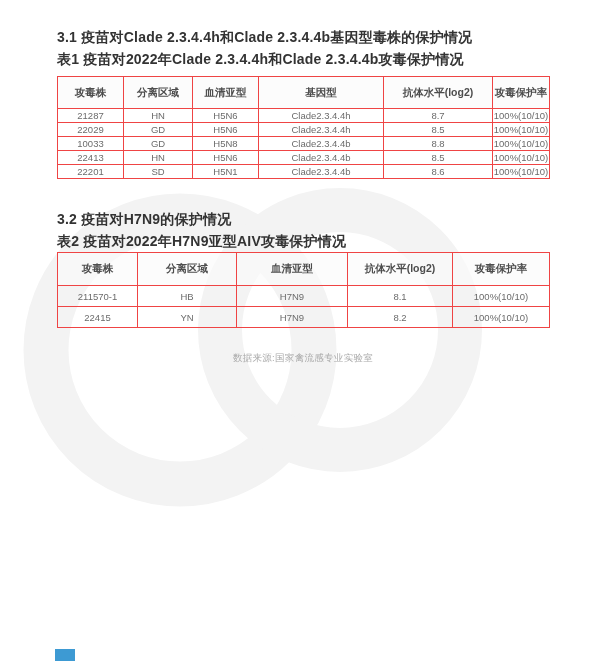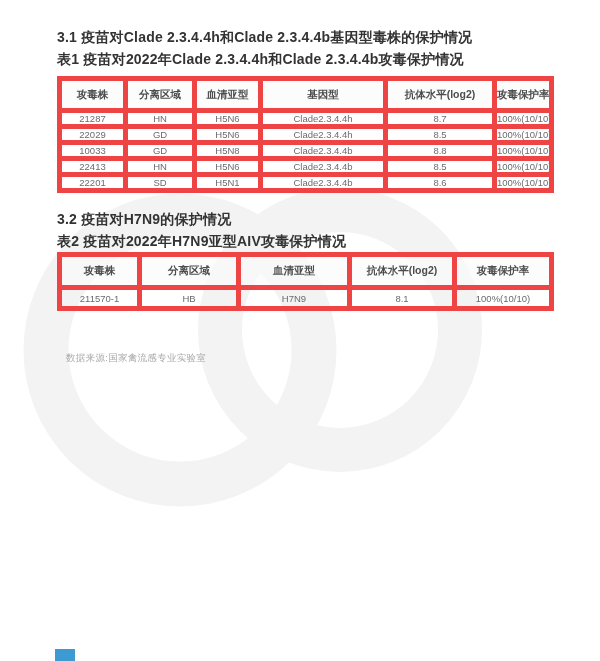--- a/index.html
+++ b/index.html
@@ -21,36 +21,36 @@
   #sec2-heading { top:211px; }
   #table2-title { top:233px; }
   table {
     position:absolute; left:57px; z-index:2;
     border-collapse:collapse; table-layout:fixed;
     background:transparent;
   }
   #table-1 { top:76px; width:492px; }
   #table-2 { top:252px; width:492px; }
   th, td {
-    border:5px solid #ef4444;
+    border:1px solid #ef4444;
     text-align:center; vertical-align:middle;
     overflow:hidden; white-space:nowrap;
   }
   th {
     font-size:10.5px; font-weight:bold; color:#4d4d4d;
     background:rgba(250,250,250,0.65);
   }
   td { font-size:9.5px; color:#6b6b6b; font-weight:normal; }
   #table-1 th { height:32px; }
   #table-1 td { height:14px; }
   #table-2 th { height:33px; }
   #table-2 td { height:21px; }
   .footer-note {
-    position:absolute; left:66px; top:352px; width:492px; z-index:2;
-    text-align:left; font-size:9.5px; color:#a9a9a9; letter-spacing:0.3px;
+    position:absolute; left:57px; top:352px; width:492px; z-index:2;
+    text-align:center; font-size:9.5px; color:#a9a9a9; letter-spacing:0.3px;
   }
   .corner-marker {
     position:absolute; left:55px; top:649px; width:20px; height:12px;
     background:#3d9ad3; z-index:3;
   }
 </style>
 </head>
 <body>
 
 <svg class="watermark" width="600" height="661" viewBox="0 0 600 661" aria-hidden="true">
@@ -145,18 +145,25 @@
     </tr>
   </thead>
   <tbody>
     <tr>
       <td>211570-1</td>
       <td>HB</td>
       <td>H7N9</td>
       <td>8.1</td>
       <td>100%(10/10)</td>
     </tr>
+    <tr>
+      <td>22415</td>
+      <td>YN</td>
+      <td>H7N9</td>
+      <td>8.2</td>
+      <td>100%(10/10)</td>
+    </tr>
   </tbody>
 </table>
 
 <div class="footer-note">数据来源:国家禽流感专业实验室</div>
 
 <div class="corner-marker"></div>
 
 </body></html>

